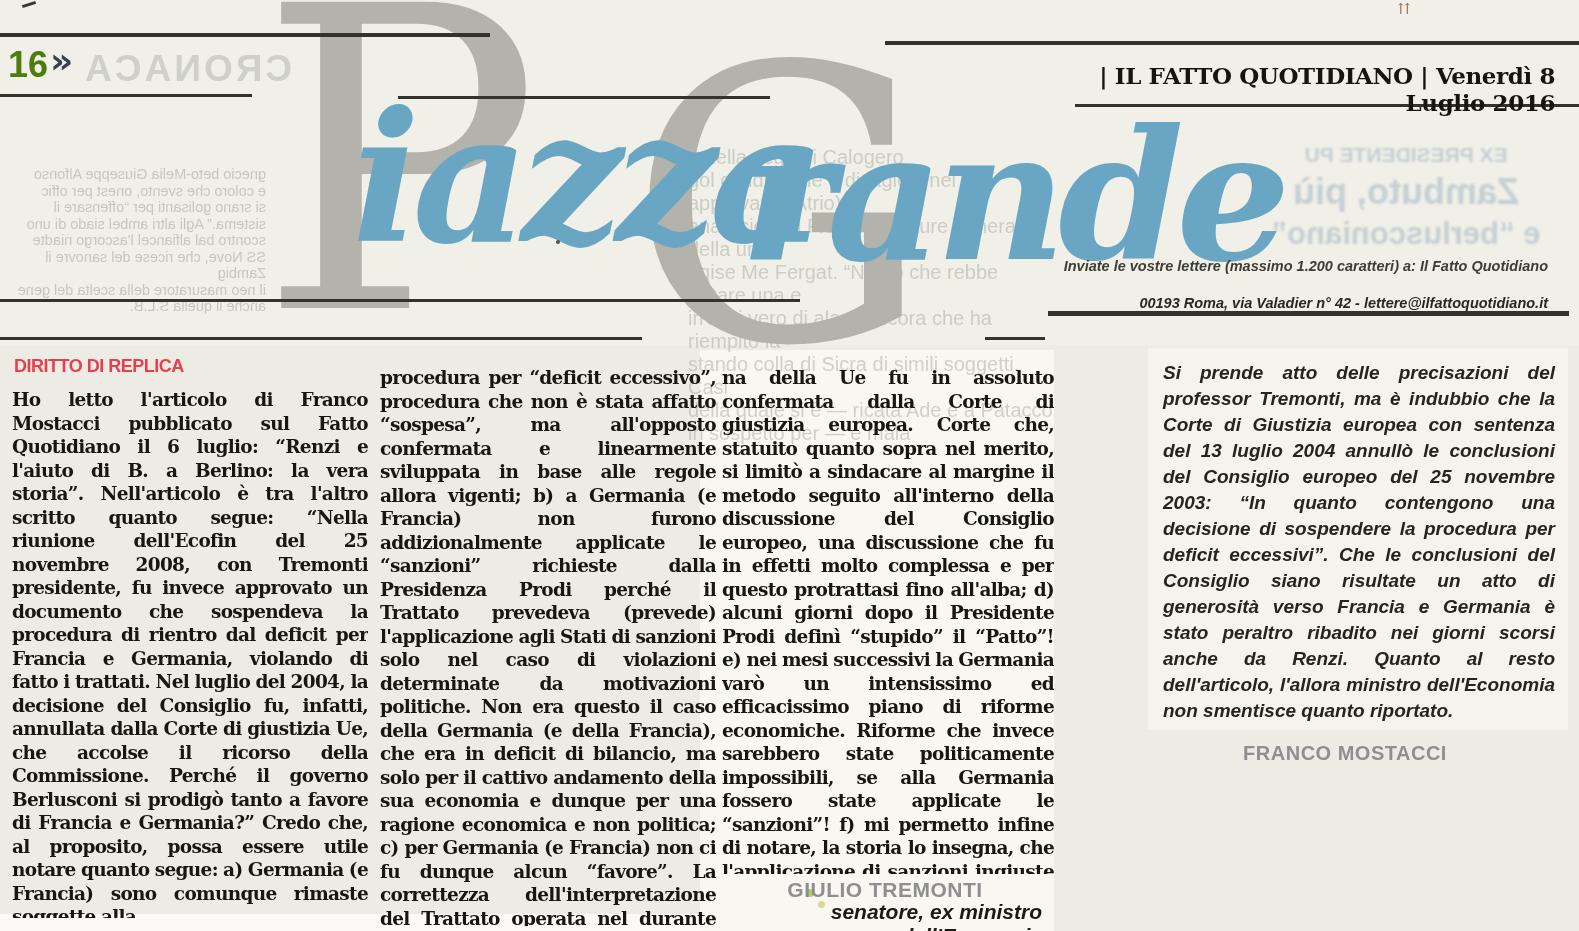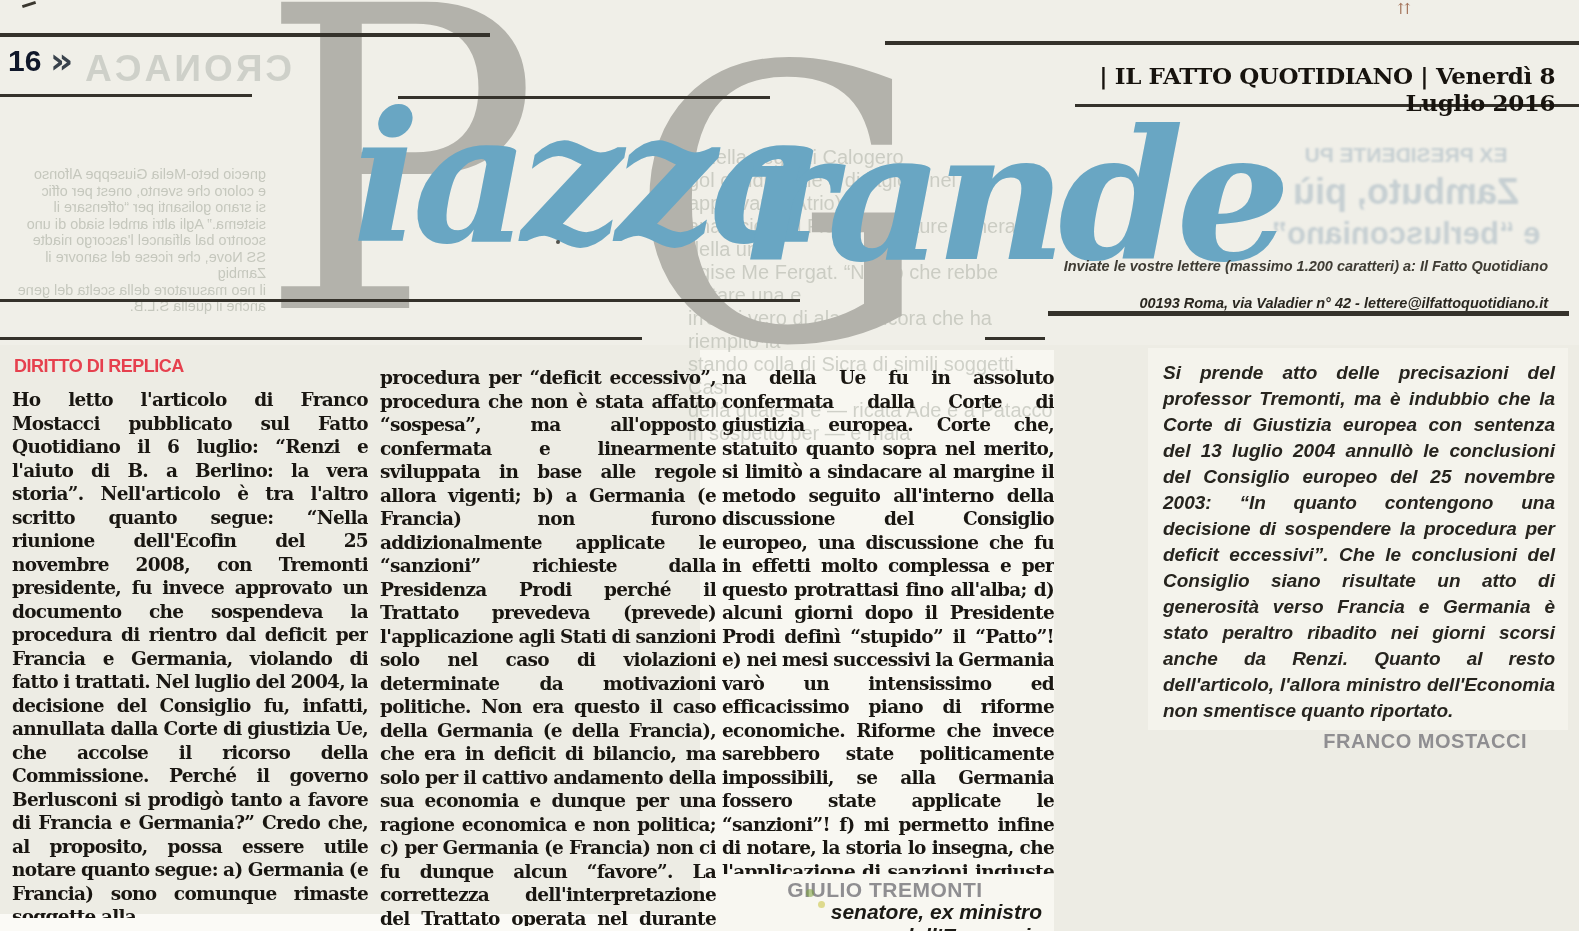--- a/index.html
+++ b/index.html
@@ -2,21 +2,21 @@
 <html><head>
 <meta charset="utf-8">
 <style>
   html,body{margin:0;padding:0;background:#d8d6cf;}
   #page{position:relative;width:1579px;height:931px;background:#edece4;overflow:hidden;
         font-family:"DejaVu Serif",serif;}
   .panel{position:absolute;}
   .rule{position:absolute;background:#35322b;z-index:6;}
   
   .pagenum{position:absolute;left:8px;top:44px;font-family:"Liberation Sans",sans-serif;
-           font-weight:bold;font-size:30px;color:#0f172a;z-index:7;}
+           font-weight:bold;font-size:36px;color:#4d7c0f;z-index:7;}
   .chev{position:absolute;left:50px;top:40px;font-family:"DejaVu Sans",sans-serif;
         font-weight:900;font-size:36px;color:#39424c;z-index:7;}
   .cronaca{position:absolute;left:82px;top:48px;font-family:"Liberation Sans",sans-serif;
            font-weight:bold;font-size:37px;letter-spacing:3px;color:#99a098;opacity:.38;
            transform:scaleX(-1);filter:blur(.6px);z-index:2;}
   .hdr-right{position:absolute;left:1085px;top:62px;width:470px;font-family:"DejaVu Serif",serif;
              font-weight:bold;font-size:23px;letter-spacing:-.4px;color:#17130e;z-index:7;text-align:right;}
   
   .big-letter{position:absolute;font-family:"DejaVu Serif",serif;color:#b3b2ab;z-index:3;}
   .blue-script{position:absolute;font-family:"DejaVu Serif",serif;font-style:italic;
@@ -35,21 +35,21 @@
   .bodycol{position:absolute;font-family:"DejaVu Serif",serif;font-weight:700;
            font-size:18.5px;letter-spacing:-.7px;word-spacing:-.5px;line-height:23.5px;
            text-align:justify;color:#191611;z-index:7;overflow:hidden;}
   .sig-name{position:absolute;font-family:"Liberation Sans",sans-serif;font-weight:bold;
             font-size:21px;letter-spacing:.5px;color:#8f8e91;text-align:center;z-index:7;}
   .sig-role{position:absolute;font-family:"Liberation Sans",sans-serif;font-style:italic;
             font-weight:bold;font-size:21px;color:#1b1a15;text-align:right;z-index:7;}
   .reply{position:absolute;left:1163px;top:360px;width:392px;font-family:"Liberation Sans",sans-serif;
          font-style:italic;font-weight:bold;font-size:19px;line-height:26px;text-align:justify;
          color:#26241e;z-index:7;}
-  .reply-sig{display:block;text-align:right;padding-right:28px;margin-top:4px;
+  .reply-sig{display:block;text-align:center;padding-right:28px;margin-top:16px;
              font-style:normal;color:#8f8e91;letter-spacing:.5px;font-size:20px;}
   .speck{position:absolute;border-radius:50%;z-index:8;}
   .mark{position:absolute;z-index:8;}
 </style>
 </head>
 <body>
 
 <div id="page">
 
   <div class="panel" style="left:0;top:0;width:1579px;height:345px;background:#f0efe8;"></div>

